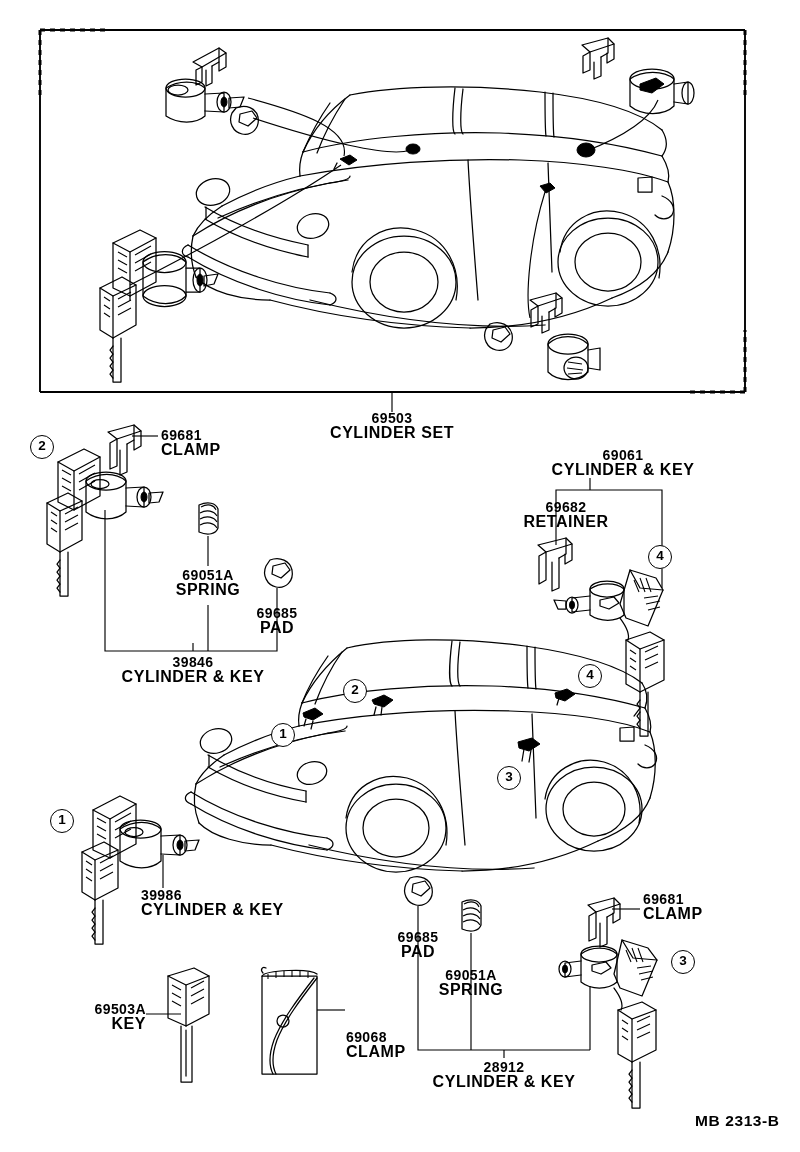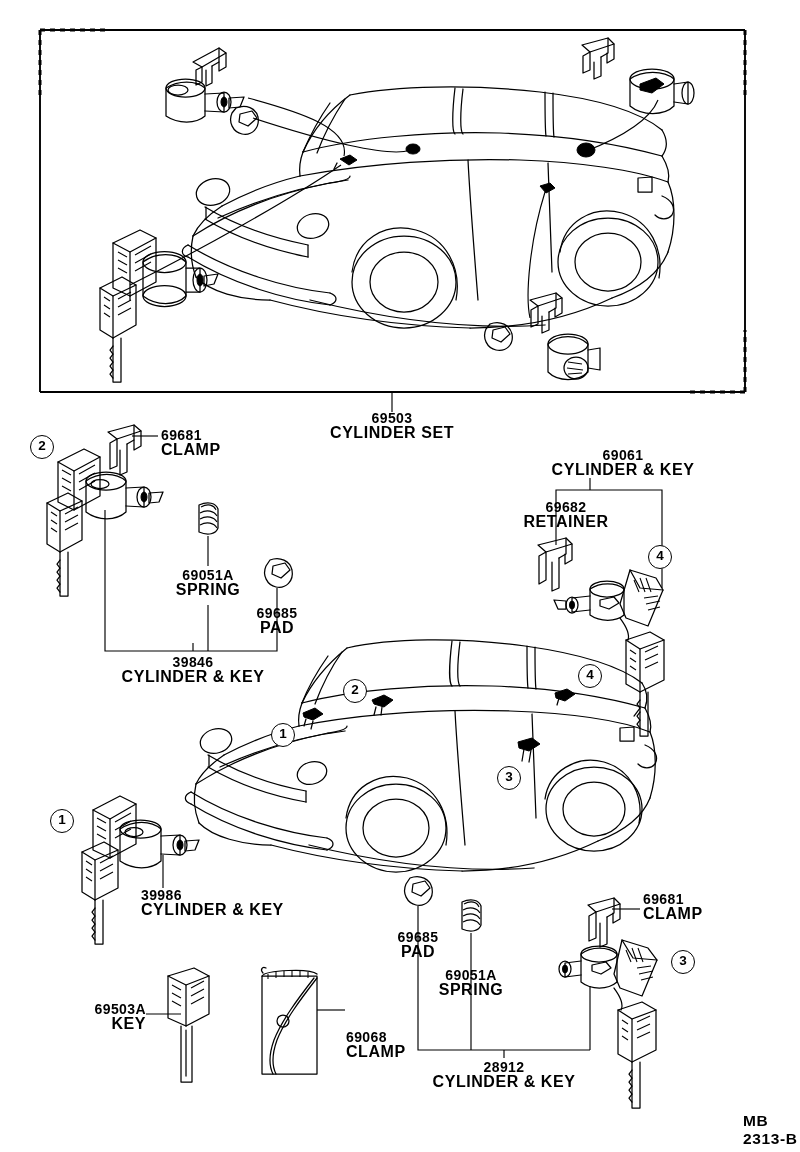--- a/index.html
+++ b/index.html
@@ -18,21 +18,20 @@
   .lbl .nm{
     font-size:16px;font-weight:bold;letter-spacing:.55px;line-height:1.05;
     font-family:"Liberation Sans", sans-serif;
   }
   .lbl.ctr{text-align:center;transform:translateX(-50%);}
   .lbl.rt{text-align:right;transform:translateX(-100%);}
 
   .diagcode{
     position:absolute;font-size:15.5px;font-weight:bold;letter-spacing:.6px;
     font-family:"Liberation Sans", sans-serif;
-    margin-left:48px;
   }
   .callout{
     position:absolute;width:22px;height:22px;border:1.7px solid #000;border-radius:50%;
     font-size:13.5px;font-weight:bold;line-height:19px;text-align:center;
     font-family:"Liberation Sans", sans-serif;background:#fff;
   }
 </style>
 </head>
 <body>
 

